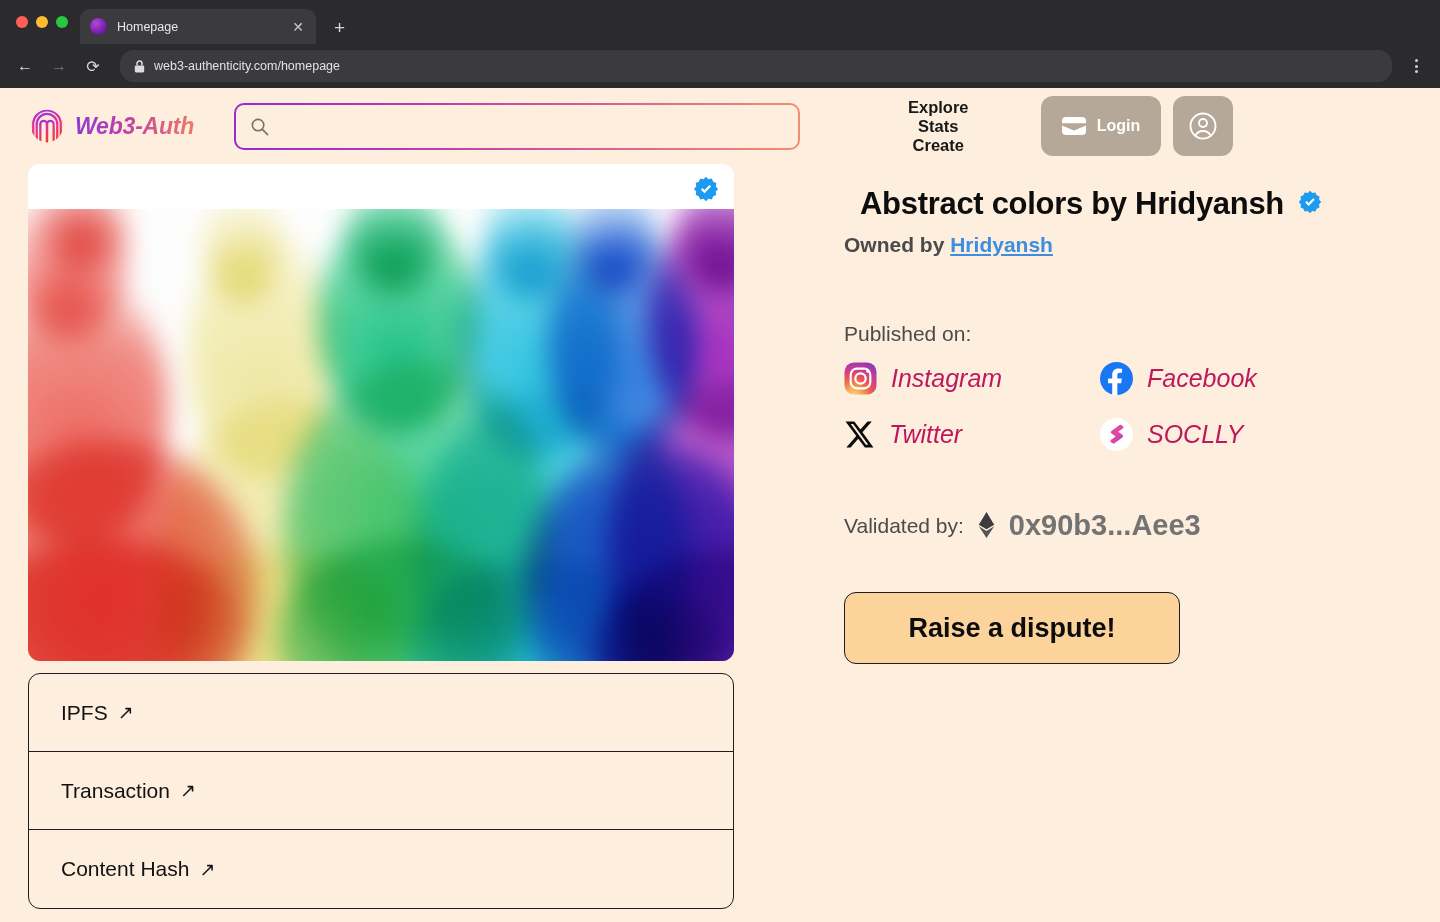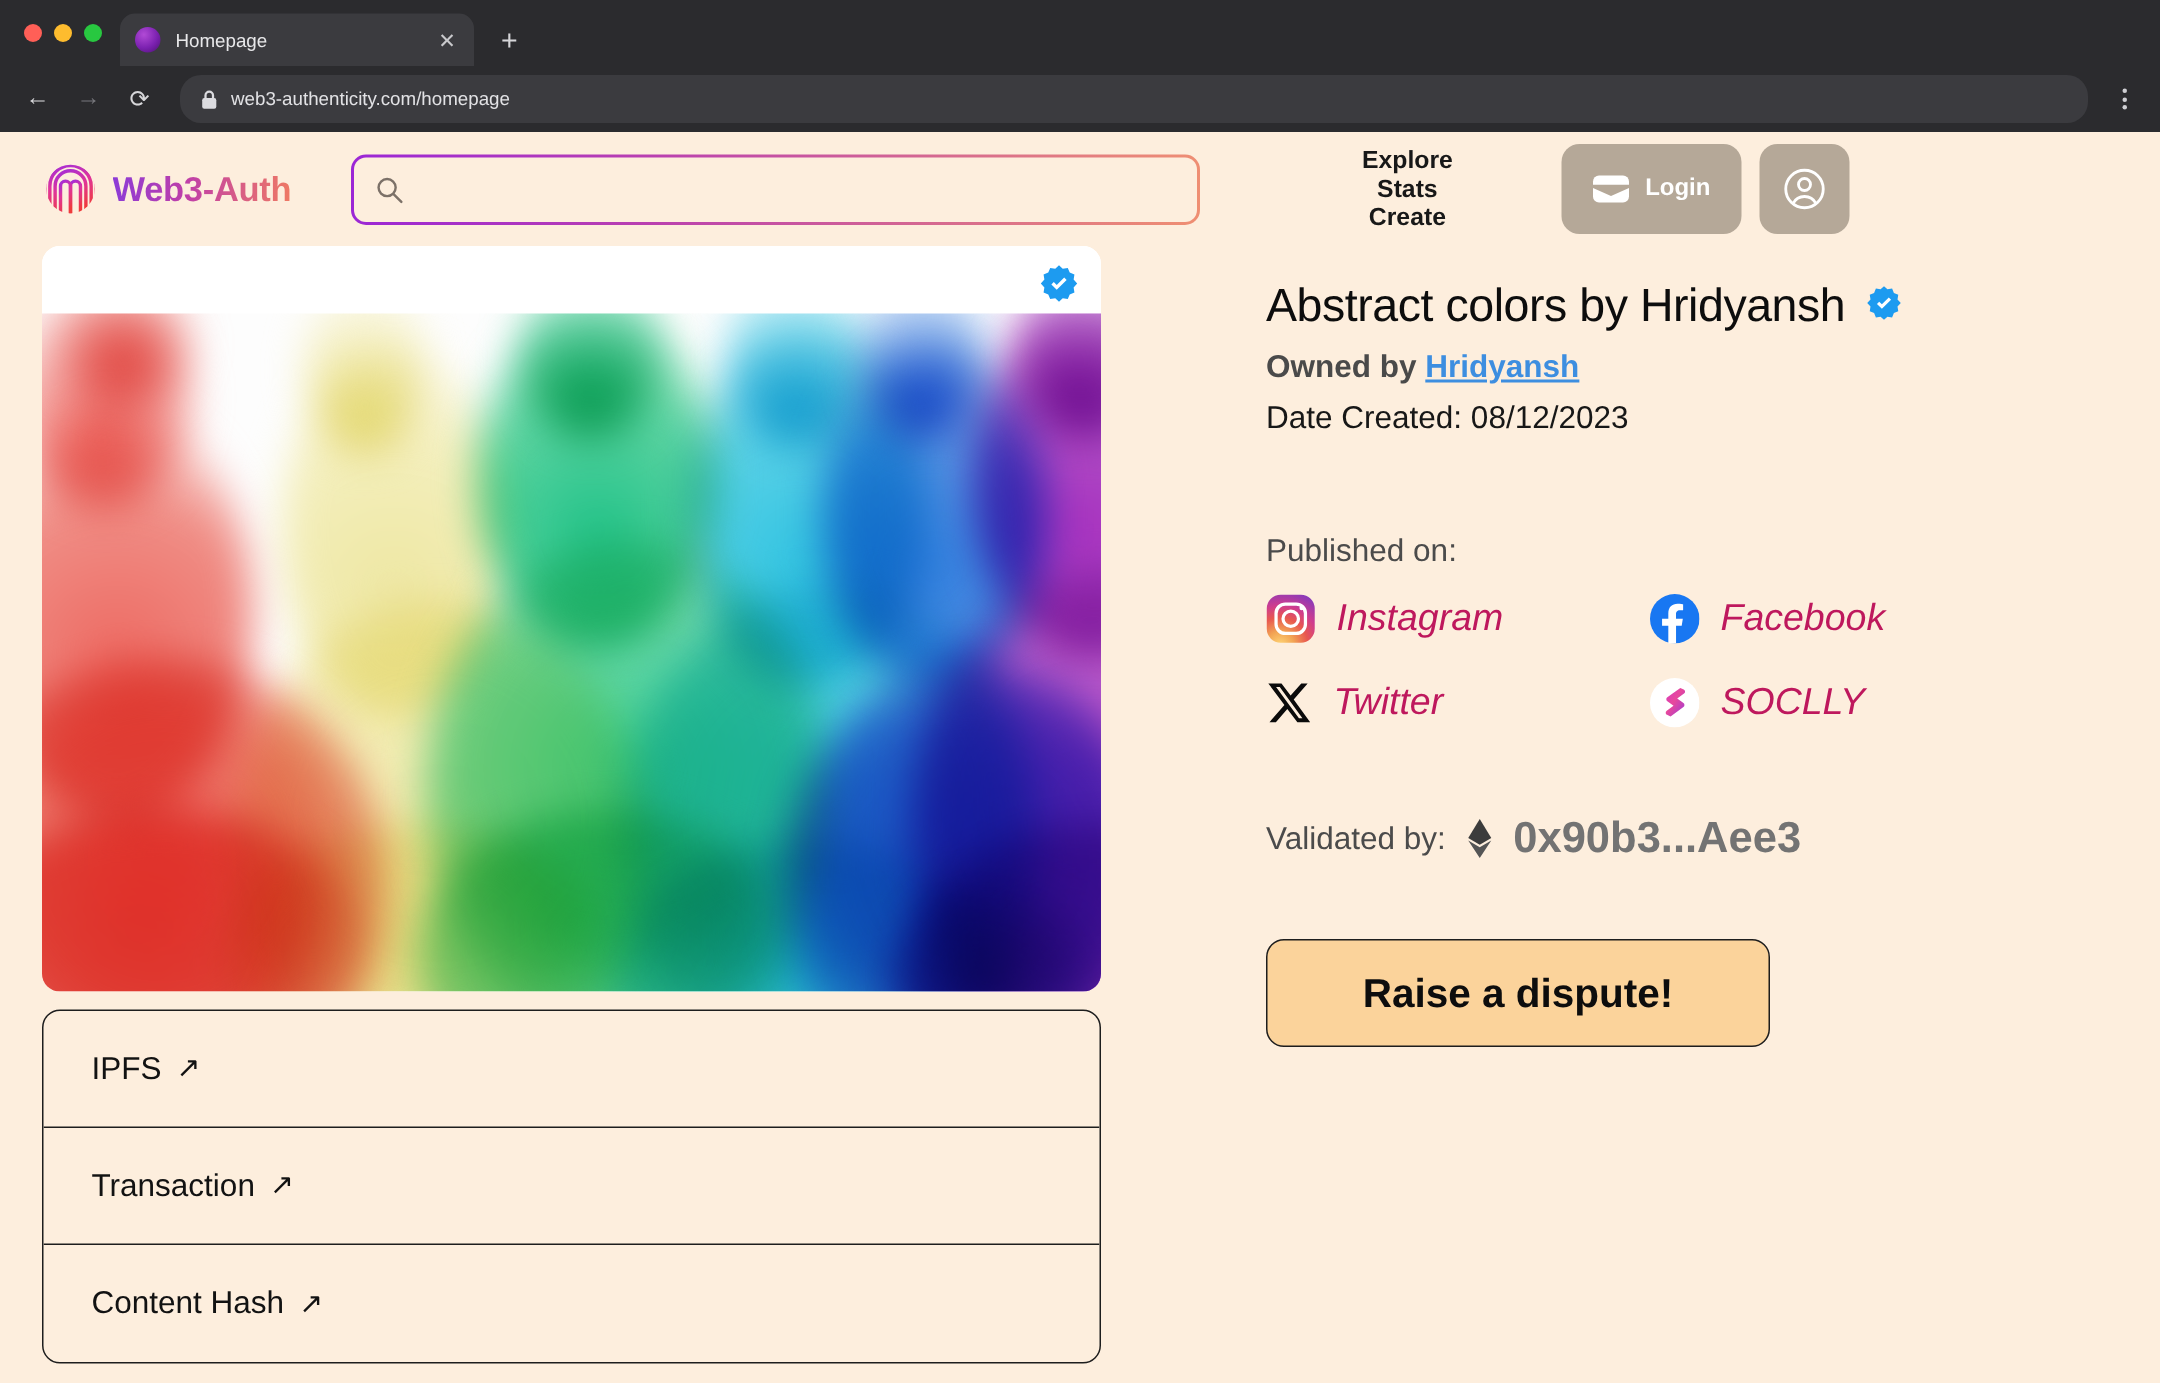--- a/index.html
+++ b/index.html
@@ -47,21 +47,21 @@
     display: flex; align-items: center; gap: 9px; padding: 0 14px; margin-left: 8px;
   }
   .url-text { color: #e2e2e5; font-size: 12.5px; }
   .kebab { width: 28px; display: flex; flex-direction: column; align-items: center; gap: 2.5px; margin-left: 6px; }
   .kebab i { width: 3px; height: 3px; border-radius: 50%; background: #cfcfd3; display: block; }
 
   
   .site-header {
     height: 76px; display: flex; align-items: center; padding: 0 26px 0 28px; gap: 0;
   }
-  .logo-wrap { display: flex; align-items: center; gap: 9px; width: 200px; flex: 0 0 auto; }
+  .logo-wrap { display: flex; align-items: center; gap: 9px; width: 200px; flex: 0 0 auto; font-style: italic; }
   .logo-mark { width: 38px; height: 38px; flex: 0 0 auto; }
   .logo-text {
     font-size: 23px; font-weight: bold; letter-spacing: -0.2px;
     background: linear-gradient(95deg, #8b3bd8 0%, #c03fa8 42%, #ef7a63 100%);
     -webkit-background-clip: text; background-clip: text; color: transparent;
   }
   .searchwrap {
     width: 566px; height: 47px; border-radius: 10px; padding: 2px; flex: 0 0 auto;
     background: linear-gradient(95deg, #9b26d6 0%, #b93fb0 35%, #ef8f72 100%);
     margin-left: 6px;
@@ -107,21 +107,21 @@
   }
   .link-row {
     height: 78px; display: flex; align-items: center; padding: 0 32px;
     border-bottom: 1.6px solid #1d1d1d; font-size: 21px; color: #121212; gap: 10px;
   }
   .link-row:last-child { border-bottom: none; }
   .ext-arrow { font-size: 19px; line-height: 1; }
 
   .right-col { flex: 1 1 auto; padding-top: 22px; }
   .title-row { display: flex; align-items: center; gap: 14px; }
-  .nft-title { font-size: 31px; font-weight: normal; color: #0d0d0d; letter-spacing: -0.3px; }
+  .nft-title { font-size: 31px; font-weight: bold; color: #0d0d0d; letter-spacing: -0.3px; margin-left: 16px; }
   .owner-line { margin-top: 11px; font-size: 21px; font-weight: bold; color: #4a4a4a; }
   .owner-name { color: #3d8ee0; text-decoration: underline; }
   .date-line { margin-top: 10px; font-size: 21px; color: #171717; }
   .published-label { margin-top: 65px; font-size: 21px; color: #4b4b4b; }
   .social-grid {
     margin-top: 16px; display: grid; grid-template-columns: 256px auto;
     row-gap: 23px; align-items: center;
   }
   .social-item { display: flex; align-items: center; gap: 14px; }
   .social-name { font-size: 25px; color: #be185d; font-style: italic; }
@@ -308,21 +308,20 @@
             <path fill="#ffffff" d="M10.6 15.9l-3.3-3.3 1.5-1.5 1.8 1.8 4.6-4.6 1.5 1.5z"></path>
           </svg>
         </span>
       </div>
 
       <div class="owner-line">
         <span>Owned by</span>
         <span class="owner-name">Hridyansh</span>
       </div>
 
-      <div class="date-line">Date Created: 08/12/2023</div>
 
       <div class="published-label">Published on:</div>
 
       <div class="social-grid">
 
         <div class="social-item">
           <svg width="33" height="33" viewBox="0 0 32 32">
             <defs>
               <radialGradient id="ig" cx="0.28" cy="1.05" r="1.15">
                 <stop offset="0%" stop-color="#ffd676"></stop>

